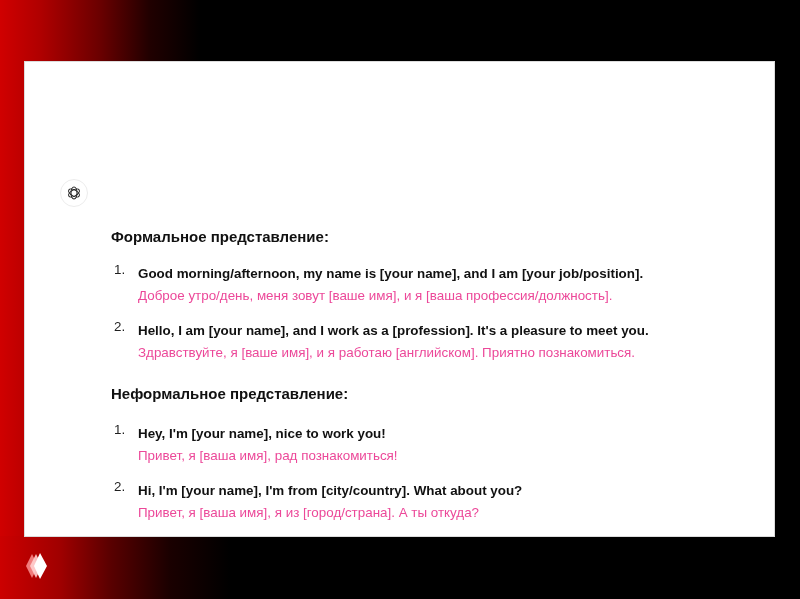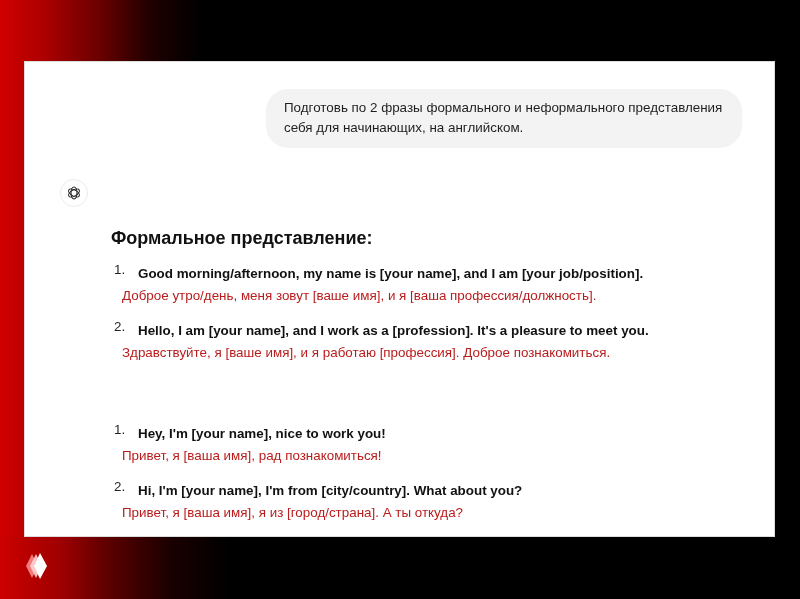--- a/index.html
+++ b/index.html
@@ -24,39 +24,36 @@
     }
     .assistant-avatar {
       position: absolute; left: 35px; top: 117px; width: 28px; height: 28px;
       border-radius: 50%; border: 1px solid #ececec; background: #fff;
       display: flex; align-items: center; justify-content: center; box-sizing: border-box;
     }
     .assistant-intro {
       position: absolute; left: 86px; top: 125px; font-size: 13.4px; color: #1f1f1f; white-space: nowrap;
     }
     .section-heading {
-      position: absolute; left: 86px; font-size: 18px; font-weight: bold; color: #111; white-space: nowrap;
+      position: absolute; left: 86px; font-size: 15px; font-weight: bold; color: #111; white-space: nowrap;
     }
     .list-item { position: absolute; left: 86px; white-space: nowrap; }
     .item-num { position: absolute; left: 3px; top: 0; font-size: 13.4px; color: #1f1f1f; }
     .item-en { position: absolute; left: 27px; top: 4px; font-size: 13.4px; font-weight: bold; color: #111; }
-    .item-ru { position: absolute; left: 11px; top: 26px; font-size: 13.4px; color: #b91c1c; }
+    .item-ru { position: absolute; left: 27px; top: 26px; font-size: 13.4px; color: #ec4899; }
     .logo {
       position: absolute; left: 18px; top: 548px; width: 32px; height: 36px;
     }
   </style>
 </head>
 <body>
 
 <div class="bottom-band"></div>
 
 <div class="card">
-  <div class="user-bubble">
-    <span>Подготовь по 2 фразы формального и неформального представления себя для начинающих, на английском.</span>
-  </div>
 
   <div class="assistant-avatar">
     <svg width="16" height="16" viewBox="0 0 24 24">
       <g fill="none" stroke="#222" stroke-width="1.6">
         <ellipse cx="12" cy="12" rx="4.5" ry="9" transform="rotate(0 12 12)"></ellipse>
         <ellipse cx="12" cy="12" rx="4.5" ry="9" transform="rotate(60 12 12)"></ellipse>
         <ellipse cx="12" cy="12" rx="4.5" ry="9" transform="rotate(120 12 12)"></ellipse>
       </g>
     </svg>
   </div>
@@ -66,23 +63,24 @@
 
   <div class="list-item" style="top:200px;">
     <span class="item-num">1.</span>
     <span class="item-en">Good morning/afternoon, my name is [your name], and I am [your job/position].</span>
     <span class="item-ru">Доброе утро/день, меня зовут [ваше имя], и я [ваша профессия/должность].</span>
   </div>
 
   <div class="list-item" style="top:257px;">
     <span class="item-num">2.</span>
     <span class="item-en">Hello, I am [your name], and I work as a [profession]. It's a pleasure to meet you.</span>
-    <span class="item-ru">Здравствуйте, я [ваше имя], и я работаю [профессия]. Доброе познакомиться.</span>
+    <span class="item-ru">Здравствуйте, я [ваше имя], и я работаю [английском]. Приятно познакомиться.</span>
   </div>
 
+  <div class="section-heading" style="top:323px;">Неформальное представление:</div>
 
   <div class="list-item" style="top:360px;">
     <span class="item-num">1.</span>
     <span class="item-en">Hey, I'm [your name], nice to work you!</span>
     <span class="item-ru">Привет, я [ваша имя], рад познакомиться!</span>
   </div>
 
   <div class="list-item" style="top:417px;">
     <span class="item-num">2.</span>
     <span class="item-en">Hi, I'm [your name], I'm from [city/country]. What about you?</span>

